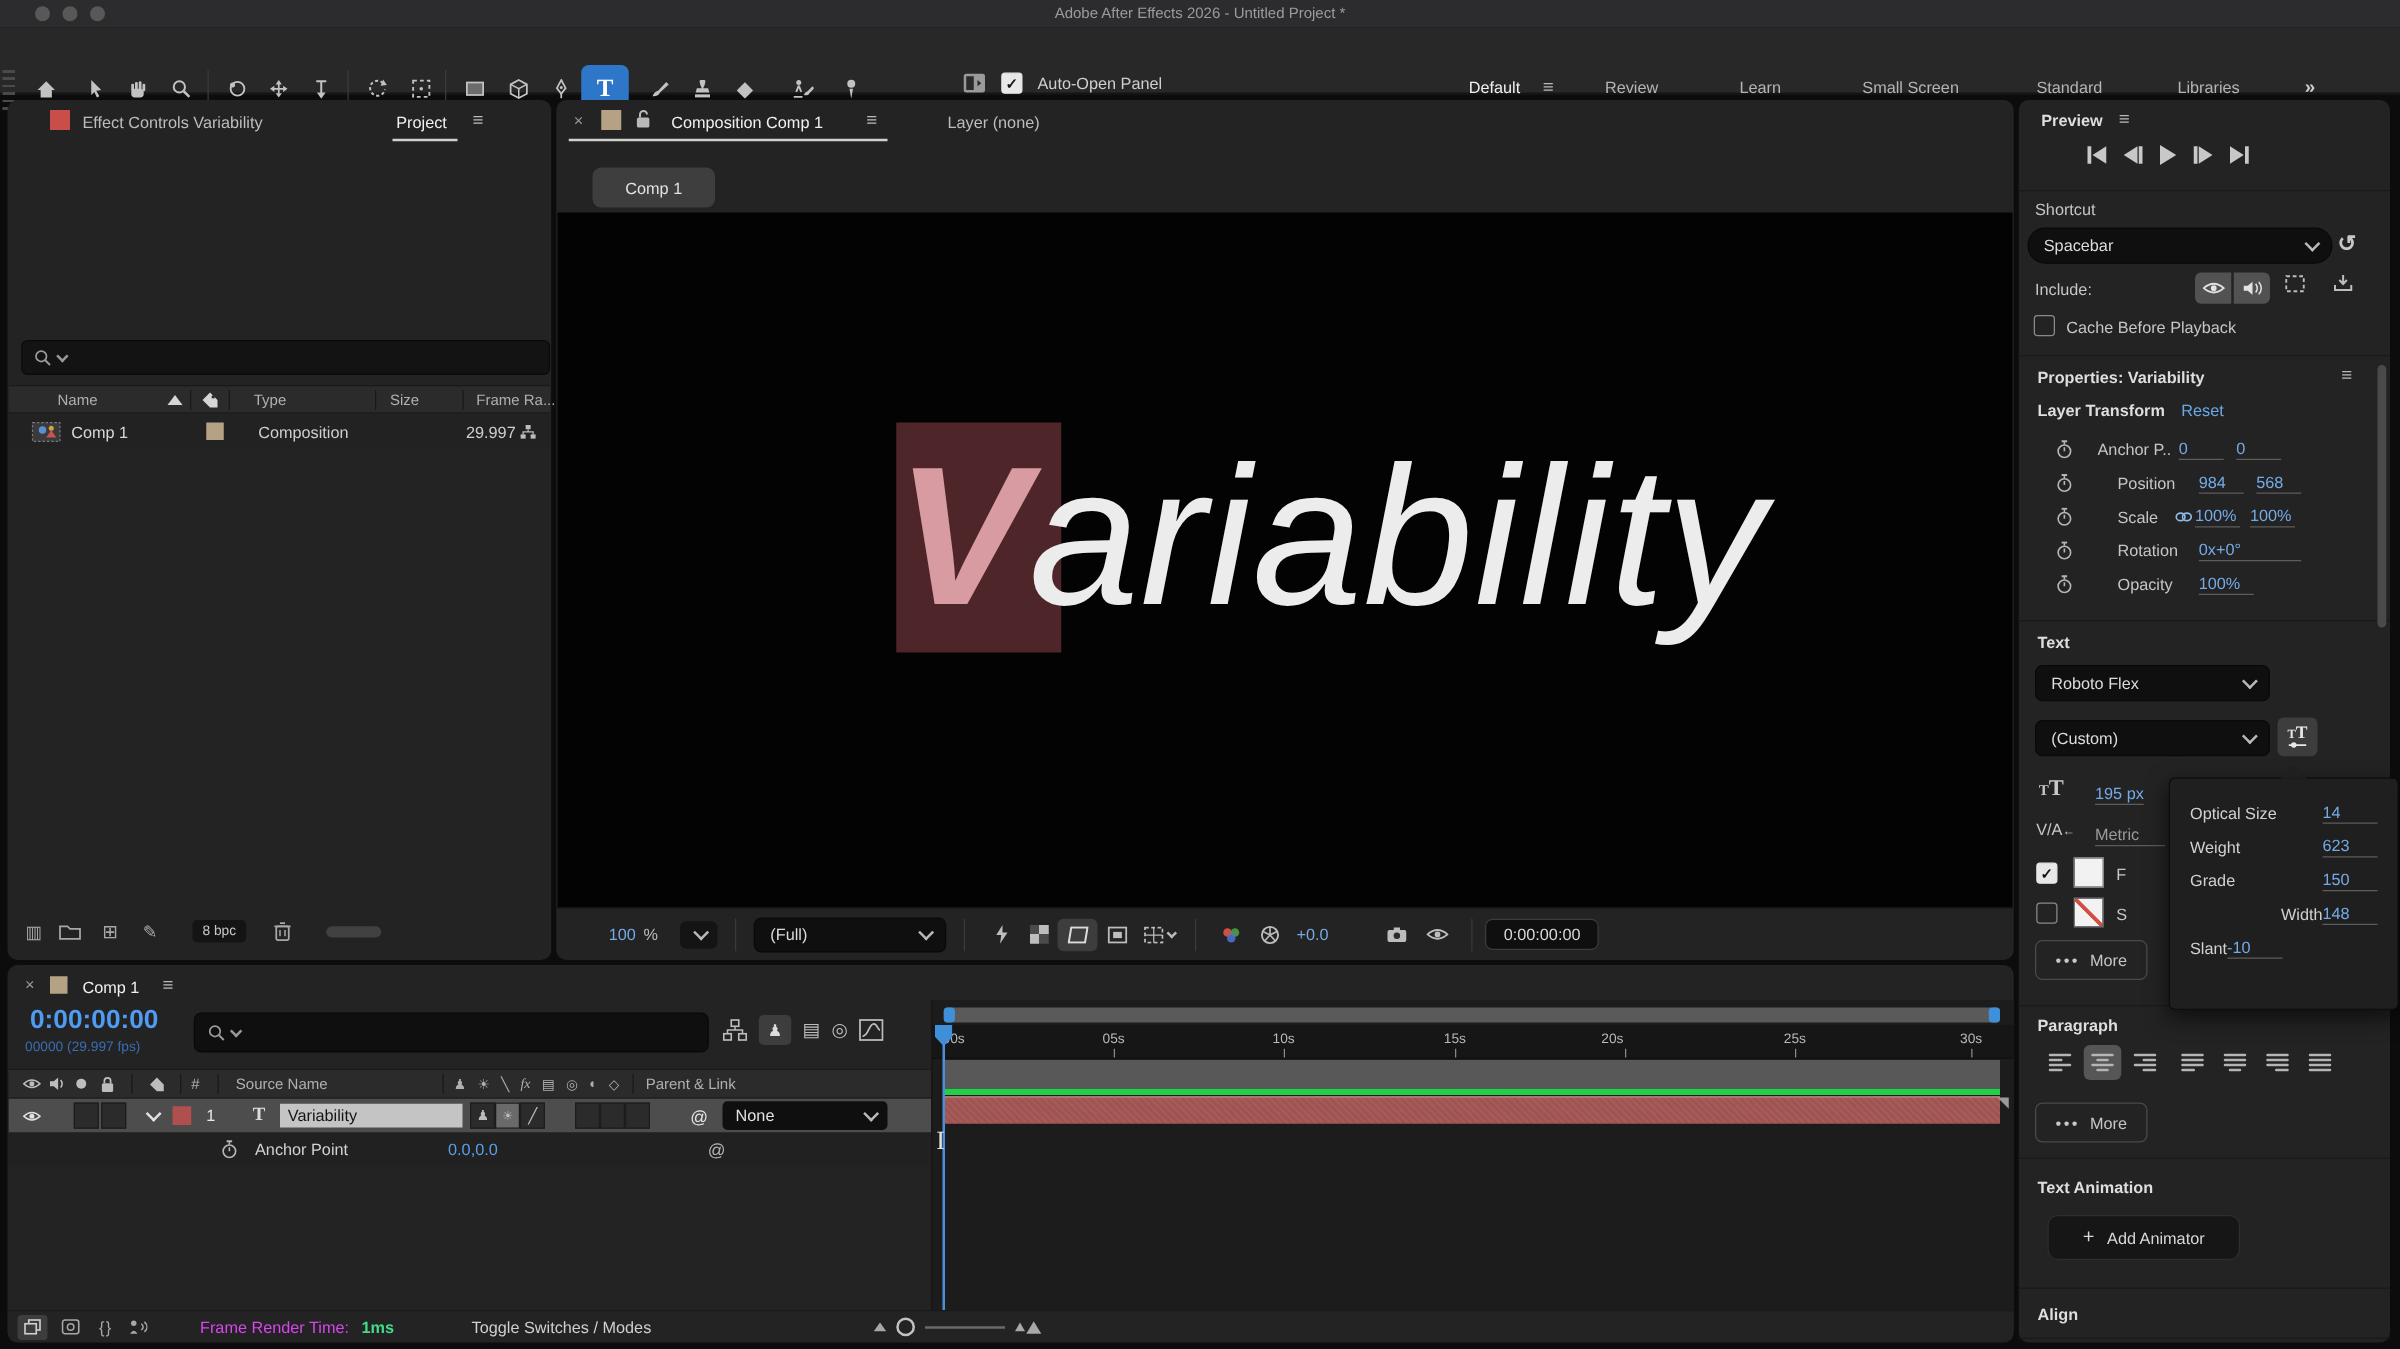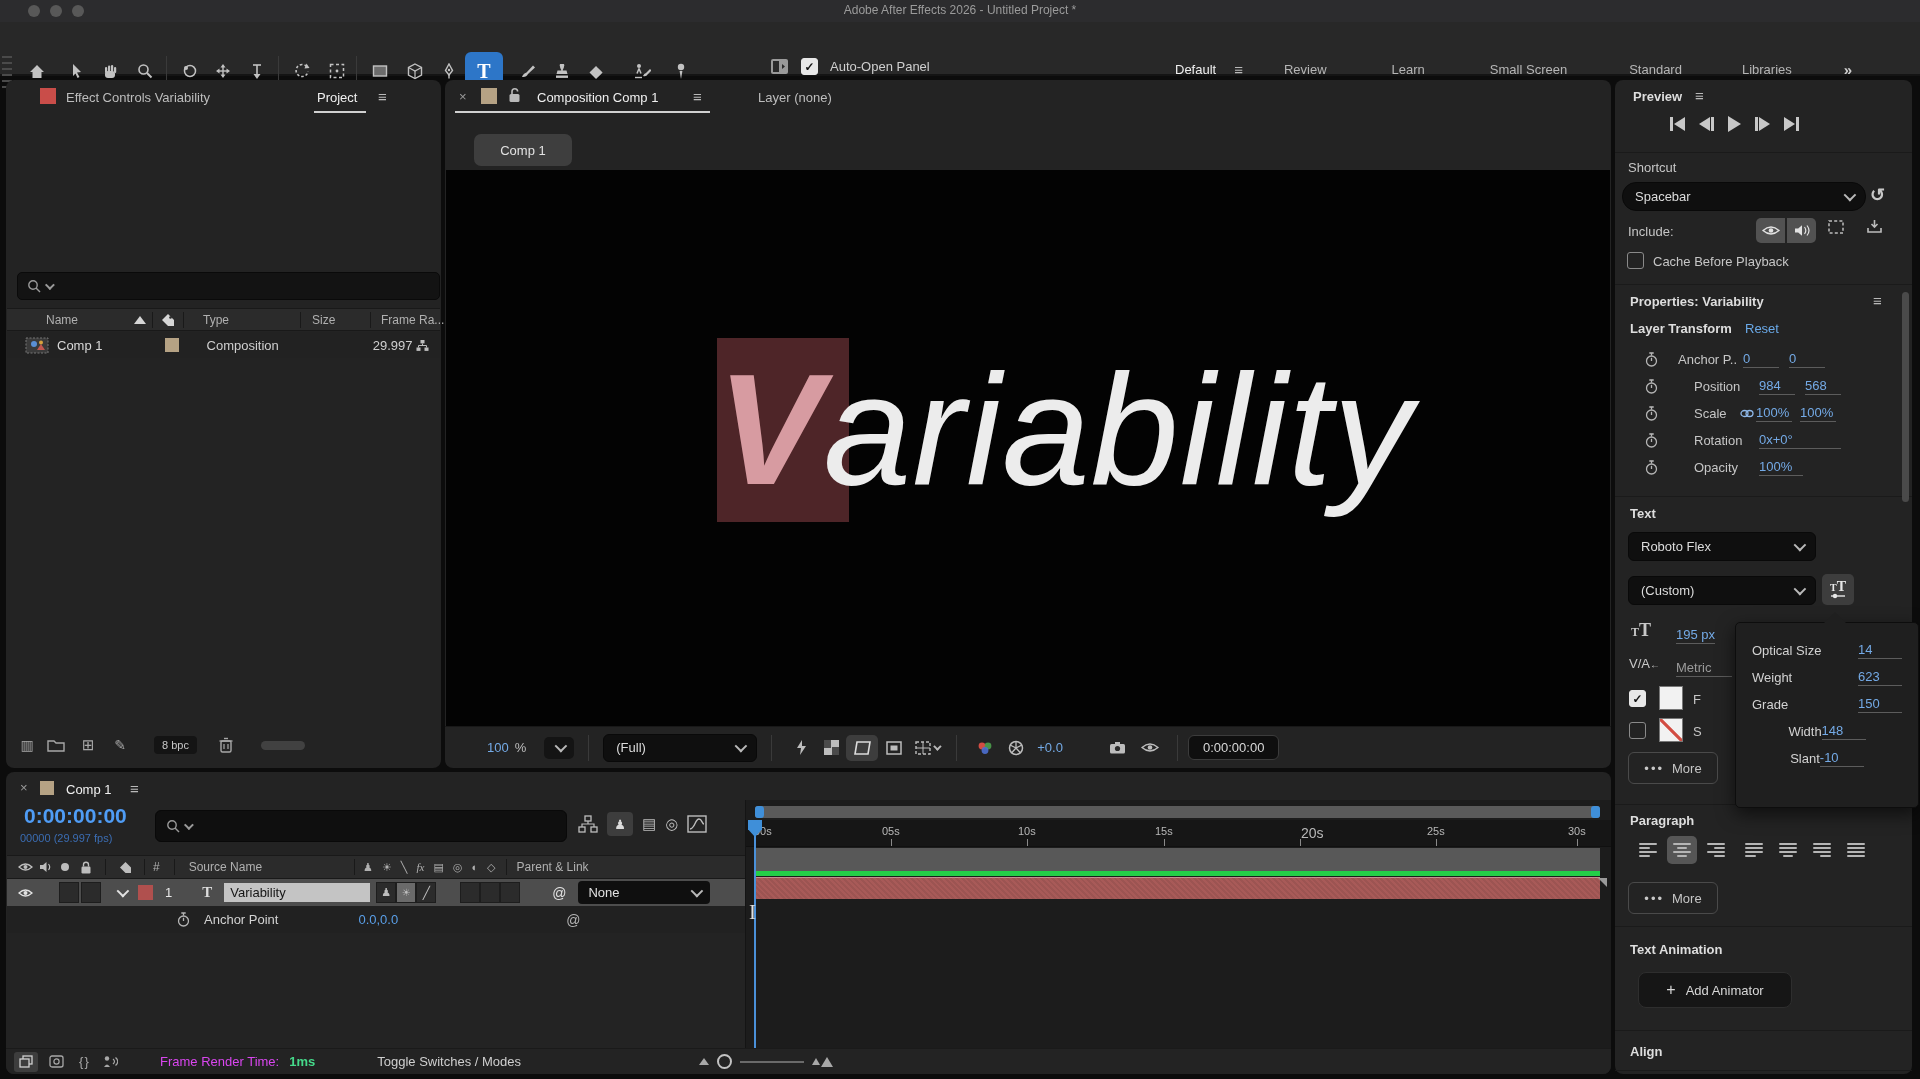--- a/index.html
+++ b/index.html
@@ -623,25 +623,25 @@
     <span class="val" style="min-width:44px;text-align:left">14</span>
   </div>
   <div class="row" style="height:27px;padding:0 16px;justify-content:space-between">
     <span style="color:#d2d2d2">Weight</span>
     <span class="val" style="min-width:44px">623</span>
   </div>
   <div class="row" style="height:27px;padding:0 16px;justify-content:space-between">
     <span style="color:#d2d2d2">Grade</span>
     <span class="val" style="min-width:44px">150</span>
   </div>
-  <div class="row" style="height:27px;padding:0 16px;justify-content:center">
+  <div class="row" style="height:27px;padding:0 16px;justify-content:flex-end">
     <span style="color:#d2d2d2">Width</span>
     <span class="val" style="min-width:44px">148</span>
   </div>
-  <div class="row" style="height:27px;padding:0 16px;justify-content:center">
+  <div class="row" style="height:27px;padding:0 16px;justify-content:flex-start">
     <span style="color:#d2d2d2">Slant</span>
     <span class="val" style="min-width:44px">-10</span>
   </div>
 </div>
 
 <div class="panel" style="left:6px;top:772px;width:1605px;height:302px;overflow:hidden">
   <span class="abs" style="left:14px;top:8px;color:#9a9a9a">×</span>
   <span class="abs" style="left:34px;top:9px;width:14px;height:14px;background:#b5a284"></span>
   <span class="abs" style="left:60px;top:10px;color:#f0f0f0">Comp 1</span>
   <span class="abs menuglyph" style="left:124px;top:8px">≡</span>
@@ -771,21 +771,21 @@
 
     <div class="abs" style="left:9px;top:6px;width:845px;height:12px;background:#5a5a5a;border-radius:3px"></div>
     <div class="abs" style="left:9px;top:6px;width:9px;height:12px;background:#3f8fd9;border-radius:3px"></div>
     <div class="abs" style="left:845px;top:6px;width:9px;height:12px;background:#3f8fd9;border-radius:3px"></div>
 
     <div class="abs" style="left:0;top:20px;width:866px;height:26px;background:#161616;border-bottom:1px solid #101010">
       <span class="abs" style="left:8px;top:5px;color:#b8b8b8;font-size:11px">00s</span>
       <span class="abs" style="left:136px;top:5px;color:#b8b8b8;font-size:11px">05s</span>
       <span class="abs" style="left:272px;top:5px;color:#b8b8b8;font-size:11px">10s</span>
       <span class="abs" style="left:409px;top:5px;color:#b8b8b8;font-size:11px">15s</span>
-      <span class="abs" style="left:555px;top:5px;color:#b8b8b8;font-size:14px">20s</span>
+      <span class="abs" style="left:535px;top:5px;color:#b8b8b8;font-size:11px">20s</span>
       <span class="abs" style="left:681px;top:5px;color:#b8b8b8;font-size:11px">25s</span>
       <span class="abs" style="left:822px;top:5px;color:#b8b8b8;font-size:11px">30s</span>
       <span class="abs" style="left:145px;top:19px;width:1px;height:7px;background:#8a8a8a"></span>
       <span class="abs" style="left:281px;top:19px;width:1px;height:7px;background:#8a8a8a"></span>
       <span class="abs" style="left:418px;top:19px;width:1px;height:7px;background:#8a8a8a"></span>
       <span class="abs" style="left:554px;top:19px;width:1px;height:7px;background:#8a8a8a"></span>
       <span class="abs" style="left:690px;top:19px;width:1px;height:7px;background:#8a8a8a"></span>
       <span class="abs" style="left:831px;top:19px;width:1px;height:7px;background:#8a8a8a"></span>
     </div>
 

